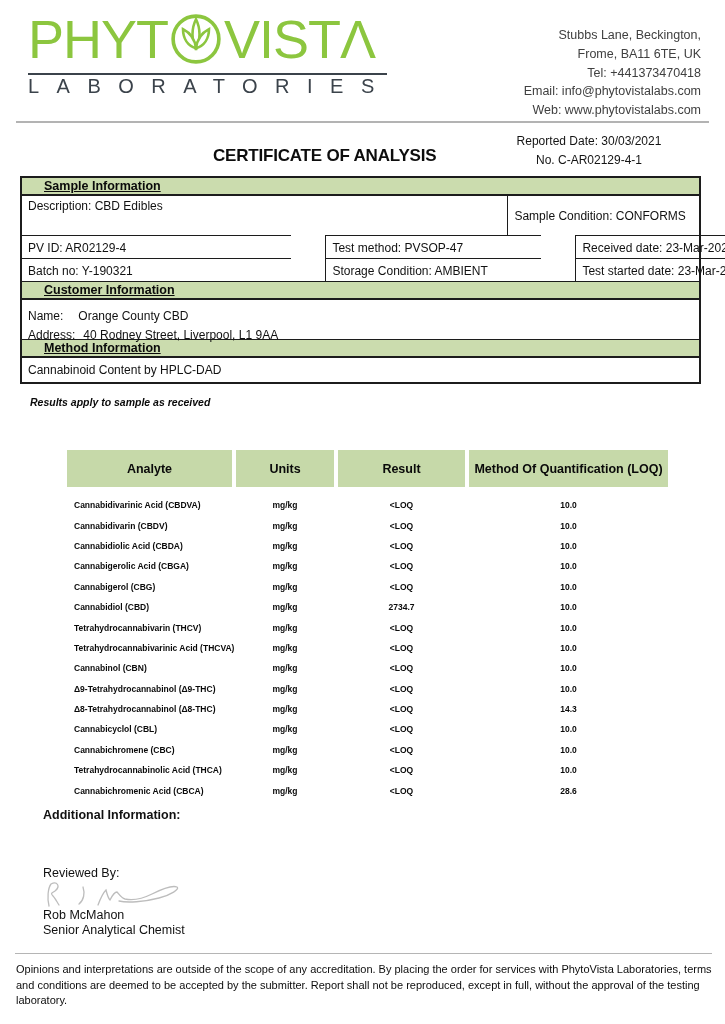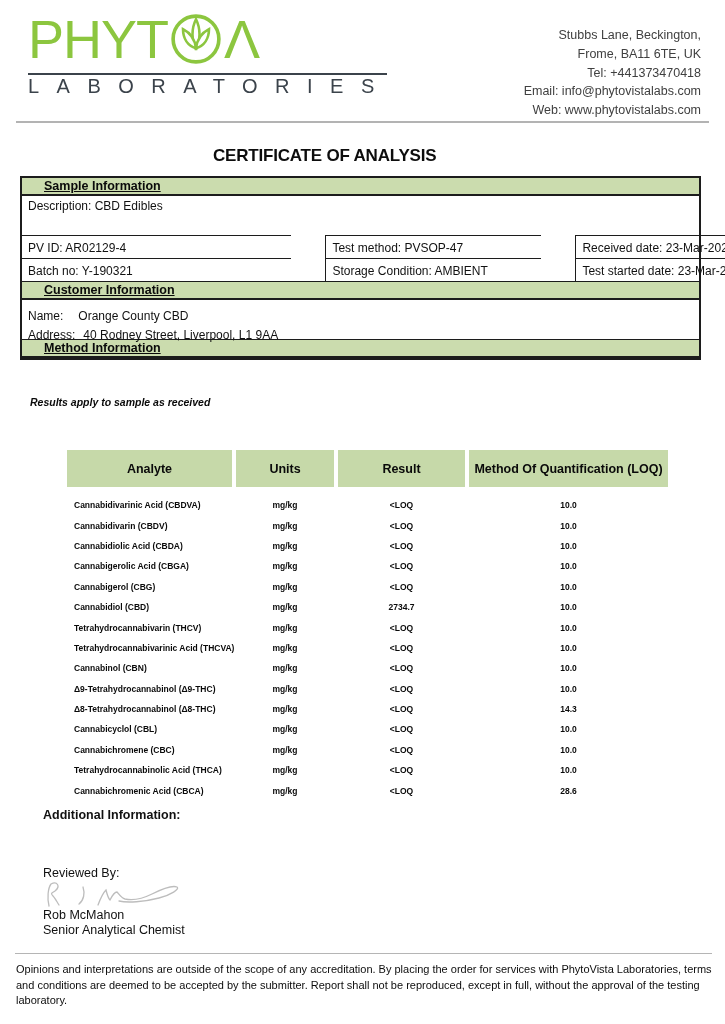--- a/index.html
+++ b/index.html
@@ -177,41 +177,47 @@
 
   <div class="logo">
     <div class="logo-row">
       <span>PHYT</span>
         <svg class="leaf-svg" viewBox="0 0 100 100">
         <circle cx="50" cy="50" r="44" fill="none" stroke="#8cc63f" stroke-width="7"></circle>
         <path d="M50 12 C41 30 41 52 50 68 C59 52 59 30 50 12 Z" fill="#ffffff" stroke="#8cc63f" stroke-width="5"></path>
         <path d="M50 68 C34 63 25 49 25 31 C41 39 48 52 50 68 Z" fill="#ffffff" stroke="#8cc63f" stroke-width="5"></path>
         <path d="M50 68 C66 63 75 49 75 31 C59 39 52 52 50 68 Z" fill="#ffffff" stroke="#8cc63f" stroke-width="5"></path>
       </svg>
+        <span>VIST</span>
         <span>Λ</span>
     </div>
     <div class="logo-sub">LABORATORIES</div>
   </div>
 
   <div class="contact">
     <div>Stubbs Lane, Beckington,</div>
     <div>Frome, BA11 6TE, UK</div>
     <div>Tel: +441373470418</div>
     <div>Email: info@phytovistalabs.com</div>
     <div>Web: www.phytovistalabs.com</div>
   </div>
 
   <div class="header-rule"></div>
 
   <div class="coa-title">CERTIFICATE OF ANALYSIS</div>
+  <div class="report-meta">
+    <div>Reported Date: 30/03/2021</div>
+    <div>No. C-AR02129-4-1</div>
+  </div>
 
   <div class="info-table">
     <div class="section-bar">Sample Information</div>
     <div class="irow desc-row">
       <div class="icell">Description: CBD Edibles</div>
+      <div class="icell cond">Sample Condition: CONFORMS</div>
     </div>
     <div class="irow three">
       <div class="icell">PV ID: AR02129-4</div>
       <div class="icell">Test method: PVSOP-47</div>
       <div class="icell">Received date: 23-Mar-2021</div>
     </div>
     <div class="irow three">
       <div class="icell">Batch no: Y-190321</div>
       <div class="icell">Storage Condition: AMBIENT</div>
       <div class="icell">Test started date: 23-Mar-2021</div>
@@ -219,20 +225,21 @@
     <div class="section-bar">Customer Information</div>
     <div class="customer-cell">
       <div class="customer-line">
         <span class="cust-label">Name:</span><span class="cust-val-name">Orange County CBD</span>
       </div>
       <div class="customer-line">
         <span class="cust-label">Address:</span><span class="cust-val-addr">40 Rodney Street, Liverpool, L1 9AA</span>
       </div>
     </div>
     <div class="section-bar">Method Information</div>
+    <div class="method-cell">Cannabinoid Content by HPLC-DAD</div>
   </div>
 
   <div class="results-note">Results apply to sample as received</div>
 
   <div class="results-table">
     <div class="thead-row">
       <div class="th">Analyte</div>
       <div class="th">Units</div>
       <div class="th">Result</div>
       <div class="th">Method Of Quantification (LOQ)</div>

